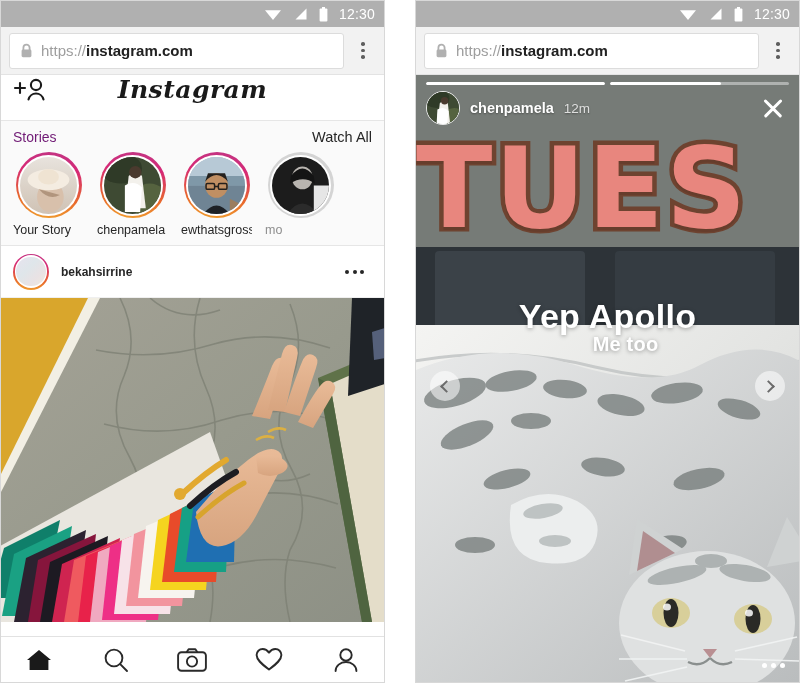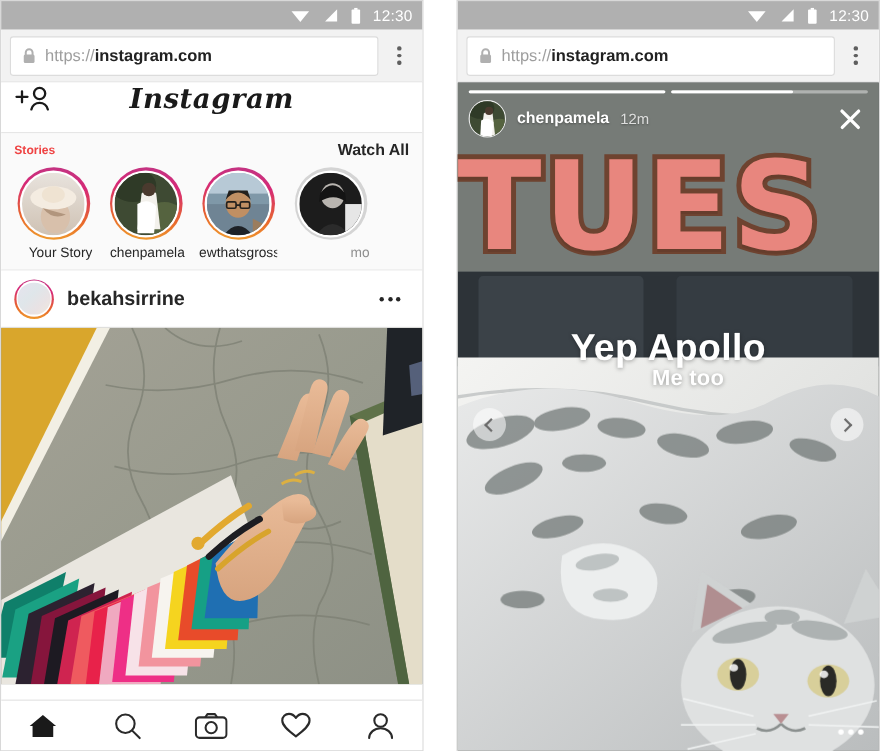--- a/index.html
+++ b/index.html
@@ -66,24 +66,24 @@
     font-style: italic; font-weight: 700; font-size: 25px; color: #1a1a1a;
     letter-spacing: .5px; pointer-events: none;
   }
   .addperson { position: relative; z-index: 2; width: 34px; height: 30px; }
 
   .stories-wrap { background: #fafafa; border-bottom: 1px solid #e6e6e6; padding: 6px 0 6px 0; }
   .stories-top {
     display: flex; align-items: center; justify-content: space-between;
     padding: 2px 12px 4px 12px;
   }
-  .stories-title { font-size: 11px; font-weight: 700; color: #ef4444; }
-  .watch-all { font-size: 14.5px; font-weight: 700; color: #262626; }
+  .stories-title { font-size: 14px; font-weight: 400; color: #701a75; }
+  .watch-all { font-size: 14.5px; font-weight: 400; color: #262626; }
   .stories-row { display: flex; gap: 13px; padding: 3px 0 2px 12px; overflow: hidden; }
-  .story { width: 71px; flex: 0 0 auto; text-align: right; }
+  .story { width: 71px; flex: 0 0 auto; text-align: left; }
   .ring {
     width: 66px; height: 66px; border-radius: 50%; margin: 0 auto;
     padding: 2.5px;
     background: linear-gradient(185deg, #c13584 0%, #d62976 28%, #e8682c 70%, #f0a02e 100%);
   }
   .ring.seen { background: #d4d4d4; }
   .ring .inner {
     width: 100%; height: 100%; border-radius: 50%; background: #fff;
     padding: 2px;
   }
@@ -101,21 +101,21 @@
   }
   .post-av-ring {
     width: 36px; height: 36px; border-radius: 50%; padding: 1.6px; flex: 0 0 auto;
     background: linear-gradient(185deg, #c13584 0%, #d62976 30%, #e8682c 72%, #f0a02e 100%);
   }
   .post-av-ring .inner { width: 100%; height: 100%; border-radius: 50%; background: #fff; padding: 1.6px; }
   .post-av {
     width: 100%; height: 100%; border-radius: 50%;
     background: linear-gradient(135deg,#e7e3ee 0%, #dfe6ea 40%, #e9e2e4 70%, #efe9dd 100%);
   }
-  .post-user { font-size: 18px; font-weight: 700; color: #262626; flex: 1 1 auto; }
+  .post-user { font-size: 12px; font-weight: 700; color: #262626; flex: 1 1 auto; }
   .post-dots { display: flex; gap: 3.5px; padding: 8px; }
   .post-dots i { width: 4px; height: 4px; border-radius: 50%; background: #262626; display:block; }
 
   .post-photo { width: 100%; height: 324px; position: relative; overflow: hidden; background: #9a9a90; }
 
   
   .tabbar {
     position: absolute; left: 0; right: 0; bottom: 0; height: 46px;
     background: #ffffff; border-top: 1px solid #e2e2e2;
     display: flex; align-items: center; justify-content: space-around;

